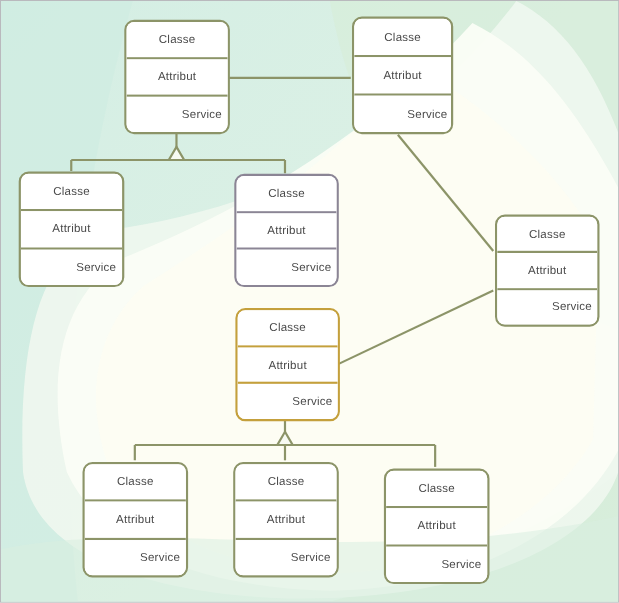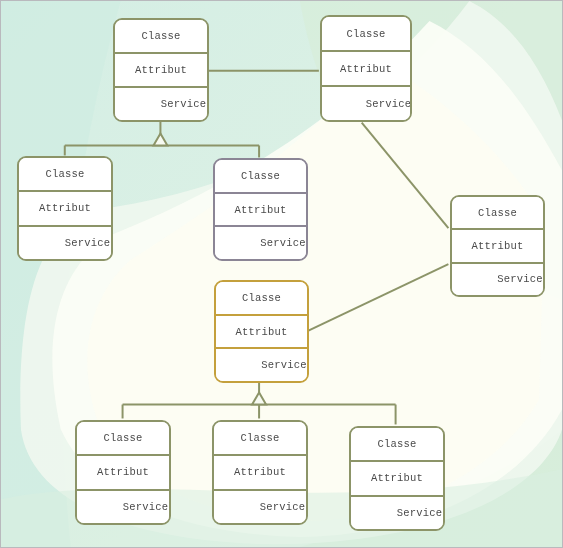--- a/index.html
+++ b/index.html
@@ -8,21 +8,21 @@
     background: #ffffff;
   }
   #canvas {
     position: relative;
     width: 563px;
     height: 548px;
     overflow: hidden;
     box-sizing: border-box;
     border: 1px solid #b9b9bd;
     background: #ddf0e6;
-    font-family: Liberation Mono, monospace;
+    font-family: Liberation Sans, sans-serif;
   }
   #bg-layer {
     position: absolute;
     left: 0; top: 0;
     width: 100%; height: 100%;
   }
   #edge-layer {
     position: absolute;
     left: 0; top: 0;
     width: 100%; height: 100%;

